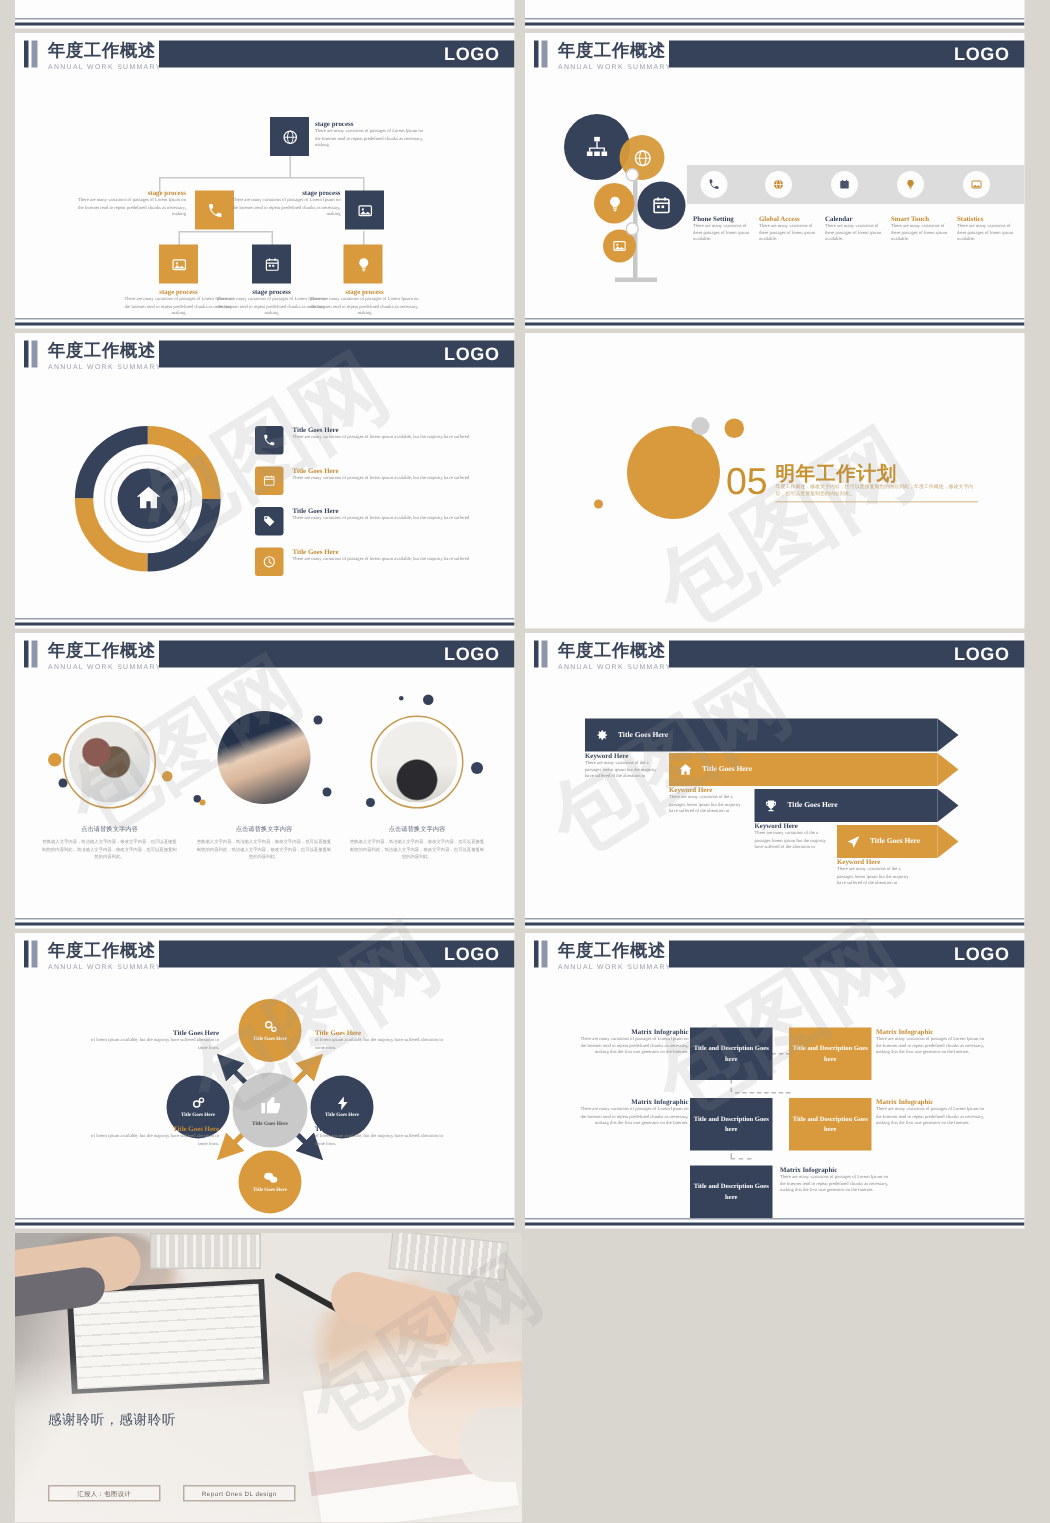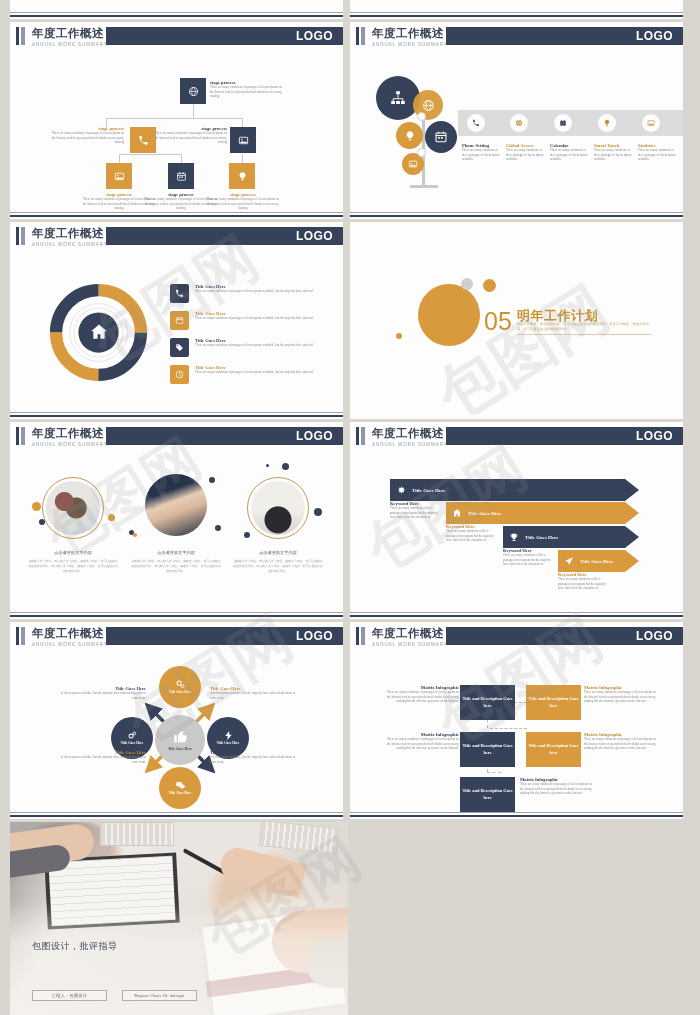--- a/index.html
+++ b/index.html
@@ -757,21 +757,21 @@
                 background-image:repeating-linear-gradient(90deg,#dedbd6 0 4px,#f3f1ee 4px 6px);"></div>
 
     <div style="position:absolute; left:-6px; top:6px; width:90px; height:36px; background:#e6c5ad; border-radius:0 40px 40px 0; transform:rotate(-8deg);"></div>
     <div style="position:absolute; left:-10px; top:26px; width:70px; height:26px; background:#6d6a72; border-radius:0 20px 20px 0; transform:rotate(-8deg);"></div>
     <div style="position:absolute; left:210px; top:32px; width:84px; height:34px; background:#eac9b1; border-radius:40px 0 0 40px; transform:rotate(14deg);"></div>
     <div style="position:absolute; left:262px; top:88px; width:80px; height:62px; background:#e9cbb4; border-radius:44px 0 0 44px; transform:rotate(-4deg);"></div>
     <div style="position:absolute; left:296px; top:116px; width:60px; height:50px; background:#d6cec3; border-radius:30px 0 0 30px;"></div>
 
     <div style="position:absolute; inset:0; background:linear-gradient(180deg, rgba(255,255,255,0) 42%, rgba(250,247,244,.55) 62%, rgba(252,250,248,.68) 100%);"></div>
 
-    <div class="ty-title">包图设计，批评指导</div>
+    <div class="ty-title">感谢聆听，感谢聆听</div>
     <div class="ty-btn" style="left:22px; width:75px;">汇报人：包图设计</div>
     <div class="ty-btn" style="left:112px; width:75px;">Report  Ones  DL design</div>
   </div>
 
   <div class="wm" style="left:86px; top:260px; font-size:60px; transform:rotate(-32deg);">包图网</div>
   <div class="wm" style="left:430px; top:310px; font-size:62px; transform:rotate(-32deg);">包图网</div>
   <div class="wm" style="left:120px; top:640px; font-size:60px; transform:rotate(-32deg);">包图网</div>
   <div class="wm" style="left:430px; top:640px; font-size:60px; transform:rotate(-32deg);">包图网</div>
   <div class="wm" style="left:360px; top:470px; font-size:58px; transform:rotate(-32deg);">包图网</div>
   <div class="wm" style="left:40px; top:460px; font-size:56px; transform:rotate(-32deg);">包图网</div>

